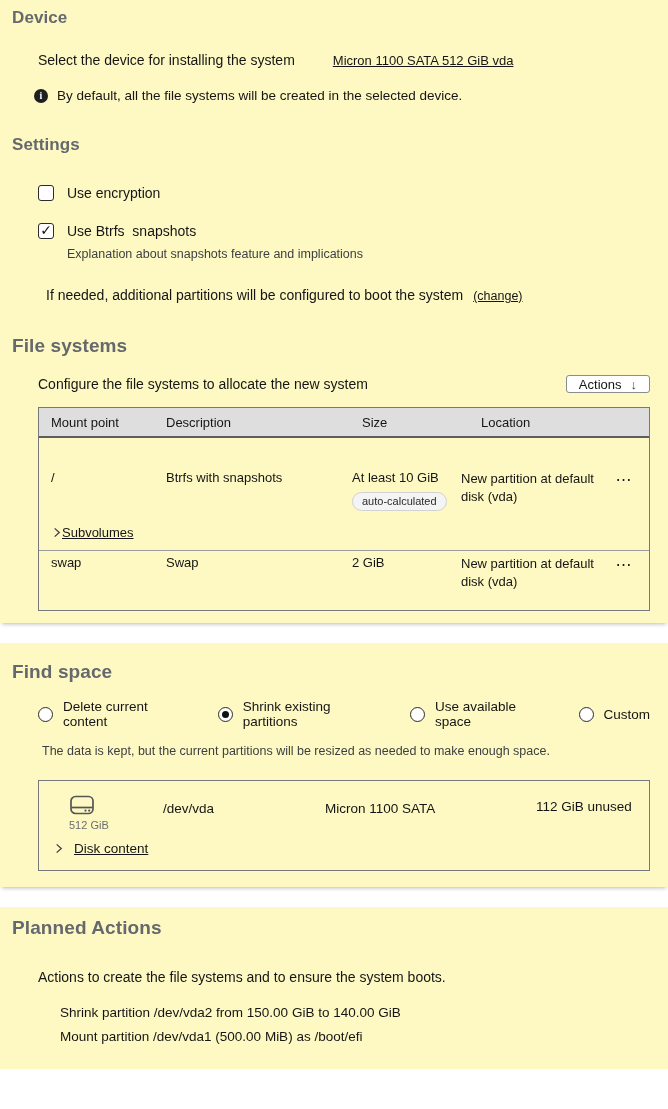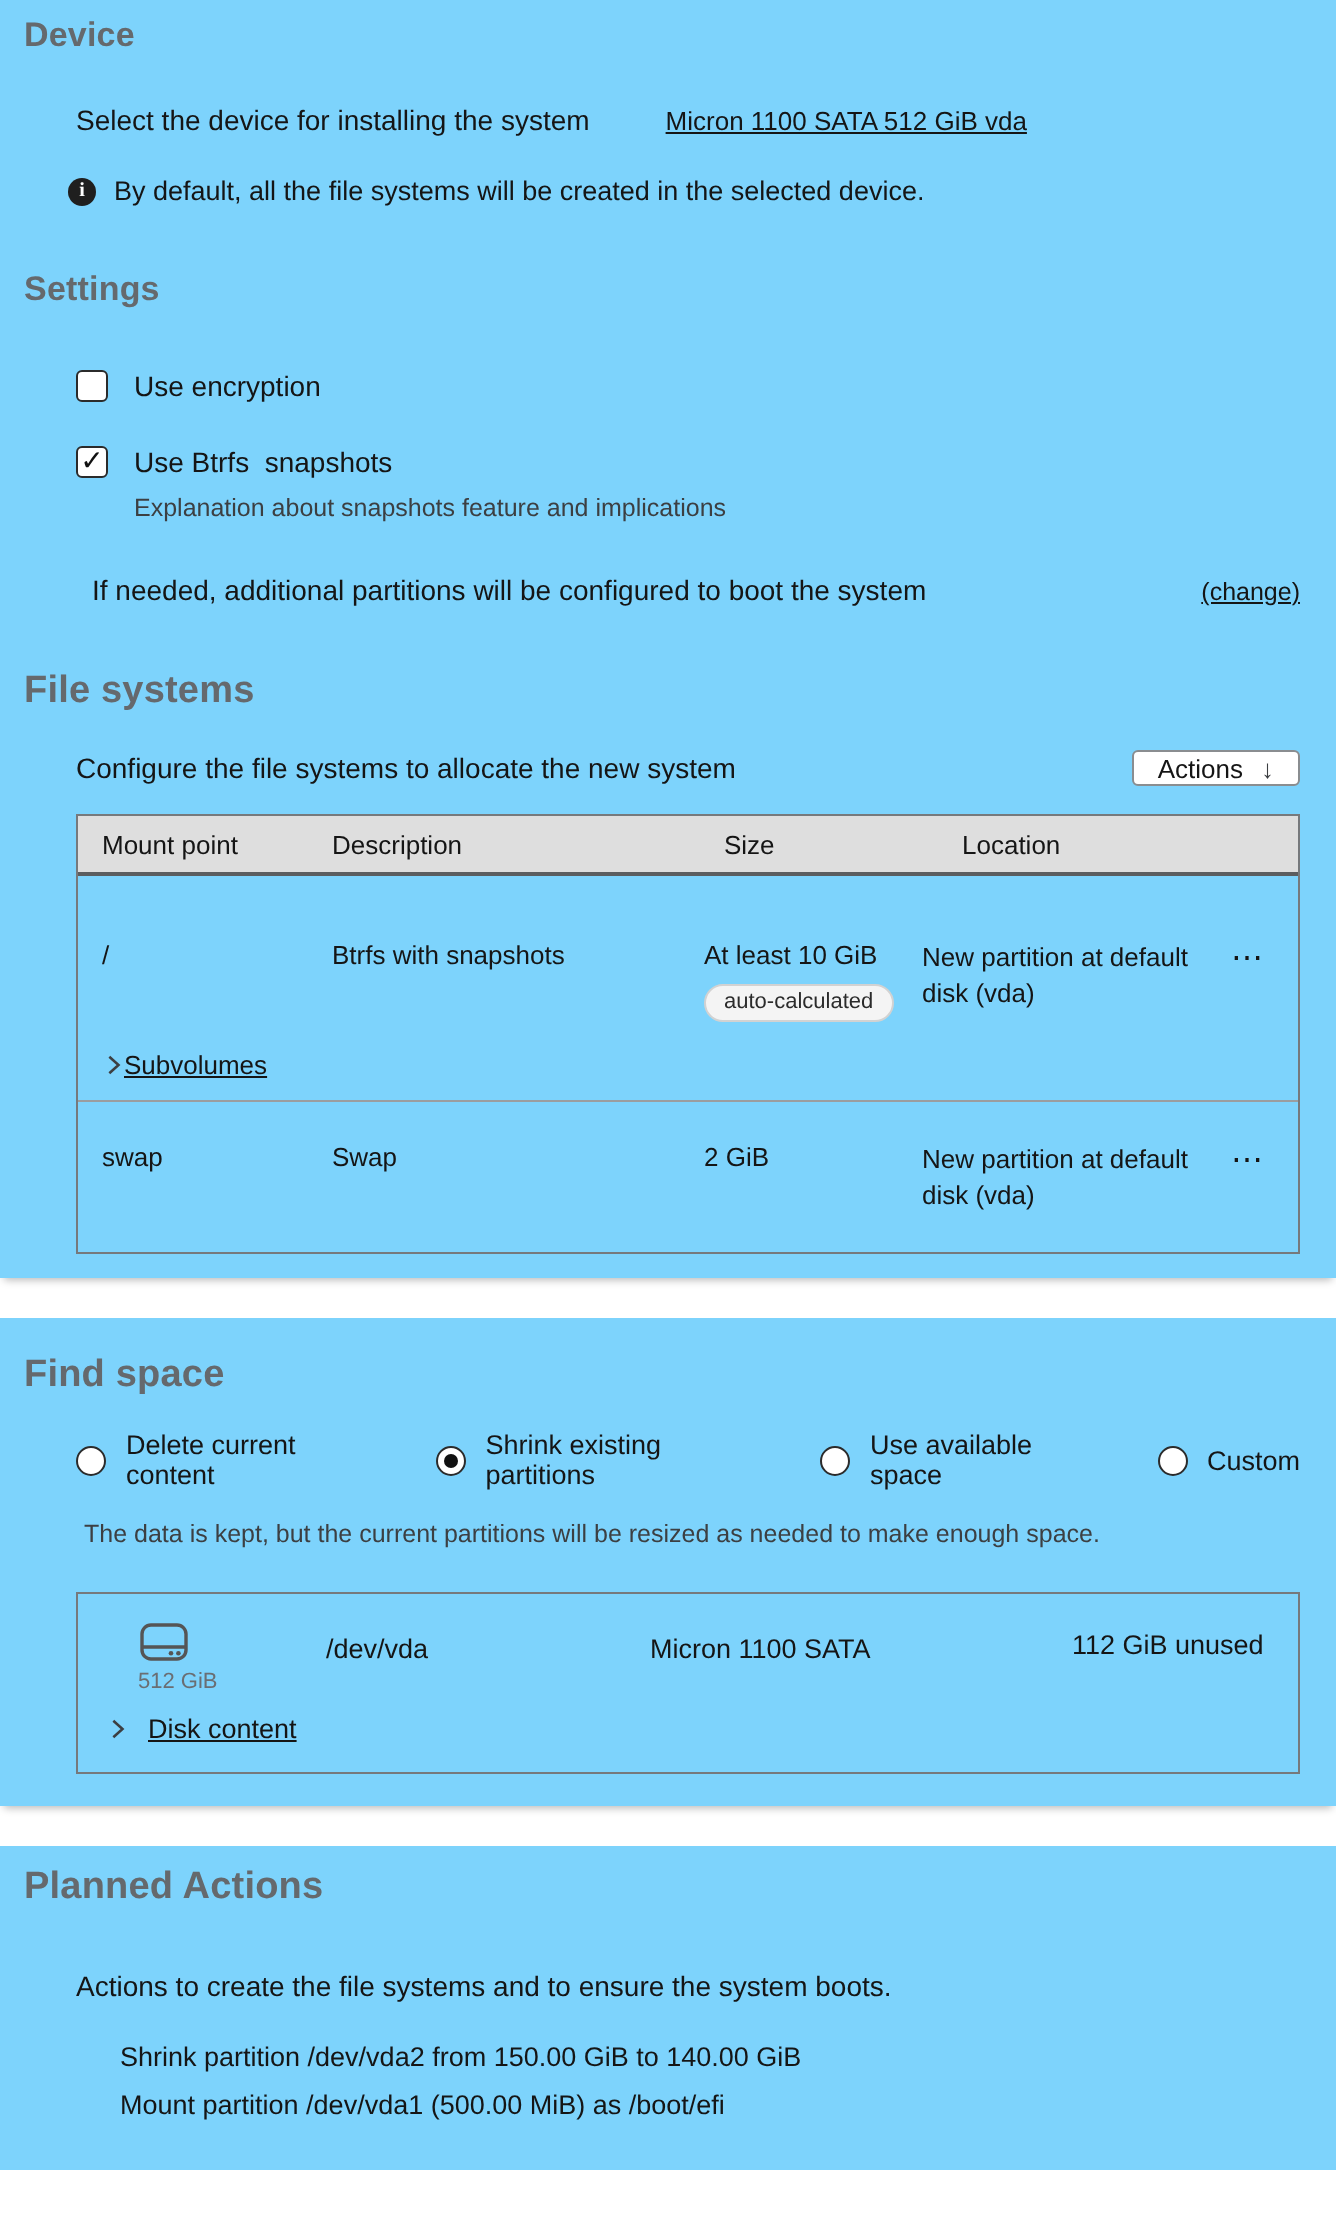--- a/index.html
+++ b/index.html
@@ -3,21 +3,21 @@
 <meta charset="utf-8">
 <style>
   * { box-sizing: border-box; margin: 0; padding: 0; }
   html,body { background:#fff; }
   body {
     width: 668px; min-height: 1109px; overflow: hidden;
     font-family: "Liberation Sans", "DejaVu Sans", sans-serif;
     color: #151515; font-size: 14px;
   }
   .page { width: 668px; }
-  .card { background:#7dd3fc; box-shadow: 0 3px 4px -2px rgba(0,0,0,.28); padding: 0 18px 0 12px; }
+  .card { background:#fef9c3; box-shadow: 0 3px 4px -2px rgba(0,0,0,.28); padding: 0 18px 0 12px; }
   .card + .card { margin-top: 20px; }
 
   h2.sec-title { font-size: 19px; font-weight: 700; color:#65696d; letter-spacing:.1px; }
   h3.sec-title { font-size: 17px; font-weight: 700; color:#65696d; letter-spacing:.1px; }
 
   .content { margin-left: 26px; }
   .link { color:#151515; text-decoration: underline; cursor: pointer; }
 
   
   .card1 { padding-top: 8px; padding-bottom: 12px; }
@@ -32,21 +32,21 @@
   
   .settings-title { margin-top: 32px; }
   .check-row { display:flex; align-items:center; gap:13px; }
   .check-row.first { margin-top: 30px; }
   .check-row.second { margin-top: 22px; }
   .checkbox { width:16px; height:16px; border:1.5px solid #2b2b2b; border-radius:3px; background:#fff;
     display:inline-flex; align-items:center; justify-content:center; cursor:pointer; flex:0 0 auto; }
   .checkbox.checked::after { content:"✓"; font-size:14px; font-weight:700; color:#111; line-height:1; margin-top:-2px; }
   .check-label { font-size:14px; white-space:pre-wrap; cursor:pointer; }
   .explain { margin: 8px 0 0 29px; font-size:12.5px; color:#3c3f42; }
-  .boot-row { margin: 26px 0 0 8px; display:flex; align-items:baseline; gap:10px;justify-content:space-between; }
+  .boot-row { margin: 26px 0 0 8px; display:flex; align-items:baseline; gap:10px; }
   .boot-row .link { font-size:12.5px; }
 
   
   .fs-title { margin-top: 32px; }
   .fs-toolbar { margin-top: 18px; display:flex; align-items:center; justify-content:space-between; }
   .actions-btn { background:#fff; border:1px solid #8a8d90; border-radius:3px; height:18px;
     padding: 0 12px; font-size:13px; color:#151515; display:inline-flex; align-items:center; gap:9px; cursor:pointer;
     font-family:inherit; }
   .actions-btn .arrow { font-size:13px; color:#3c3f42; }
 
@@ -56,21 +56,21 @@
   .col-mount { width:115px; padding-left:12px; }
   .col-desc { width:190px; padding-left:12px; }
   .col-size { width:115px; padding-left:8px; }
   .col-loc  { width:140px; padding-left:2px; }
   .col-act  { flex:1; text-align:center; }
   .fs-thead .col-size { padding-left:18px; }
   .fs-thead .col-loc { padding-left:22px; }
   .fs-row { font-size:13px; }
   .fs-row + .fs-row { border-top:1px solid #9b9d9f; }
   .fs-row.r1 { padding: 32px 0 10px; }
-  .fs-row.r2 { padding: 20px 0 20px; }
+  .fs-row.r2 { padding: 4px 0 20px; }
   .fs-row .col-loc { line-height:1.35; }
   .kebab { background:none; border:none; font-size:16px; letter-spacing:1px; color:#151515; cursor:pointer; line-height:1; padding:2px 6px; }
   .badge { display:inline-block; margin-top:7px; background:#f4f4f4; border:1px solid #d2d2d2;
     border-radius: 10px; padding: 2px 9px 3px; font-size:11px; color:#2b2b2b; }
   .expander { margin: 14px 0 0 12px; display:flex; align-items:center; font-size:13px; }
   .chev { display:inline-flex; flex:0 0 auto; cursor:pointer; }
 
   
   .card2 { padding-top: 18px; padding-bottom: 16px; }
   .fspace-desc { margin-top: 22px; font-size:14px; line-height:1.3; max-width: 614px; }

